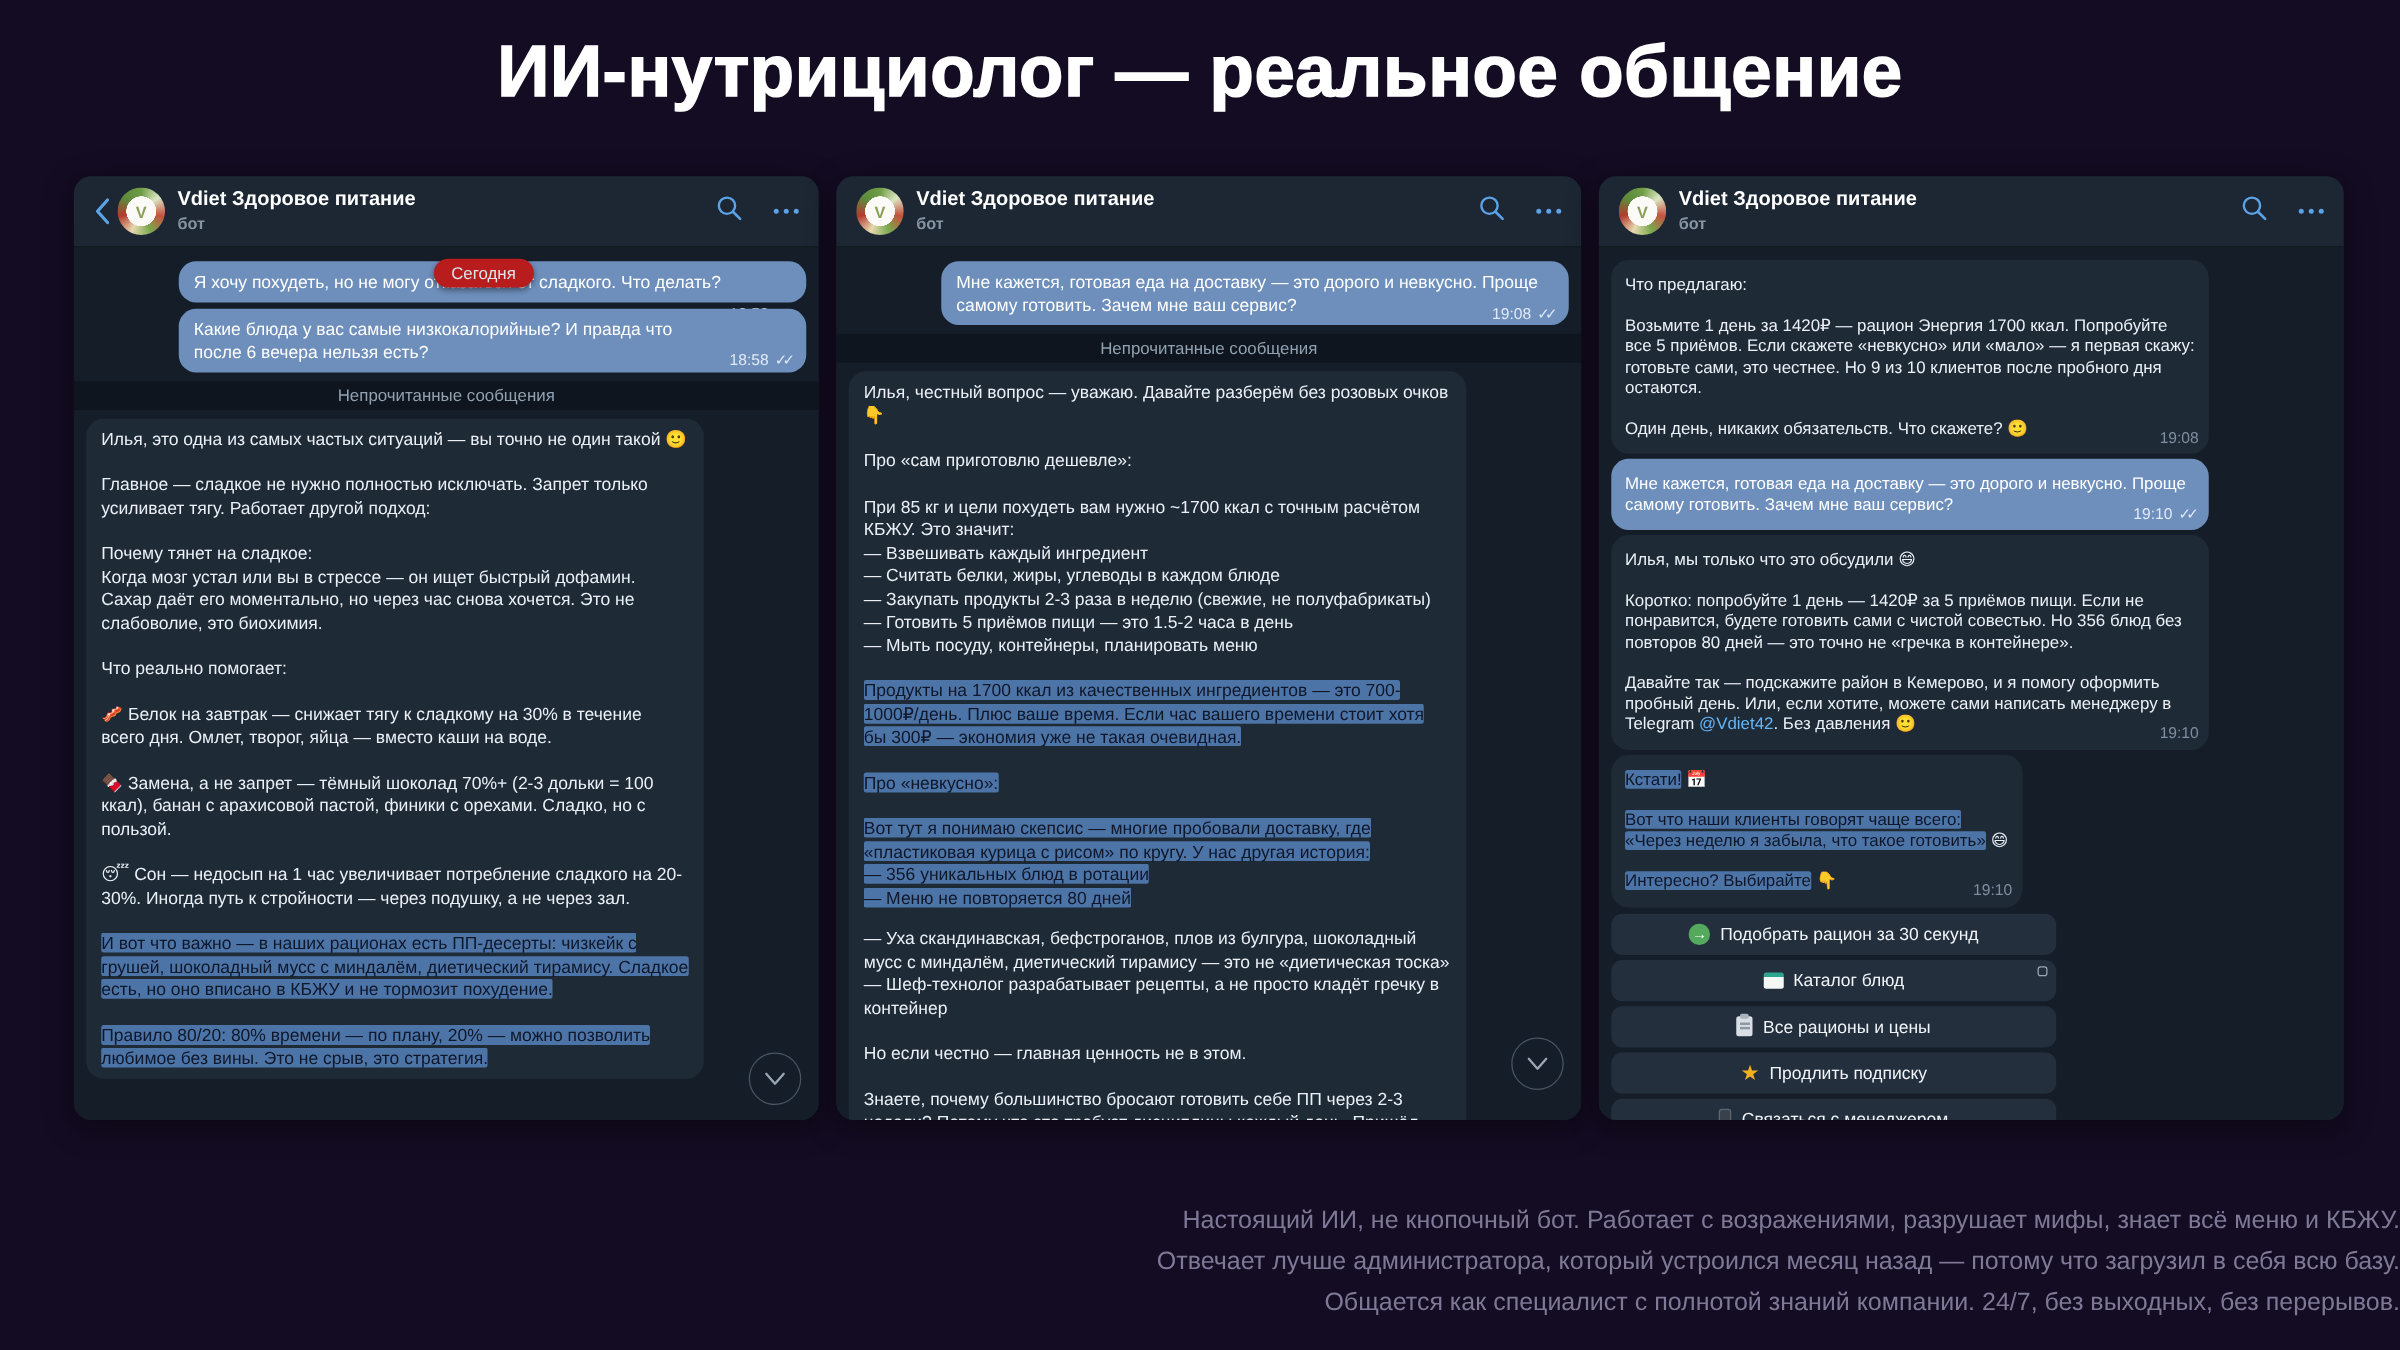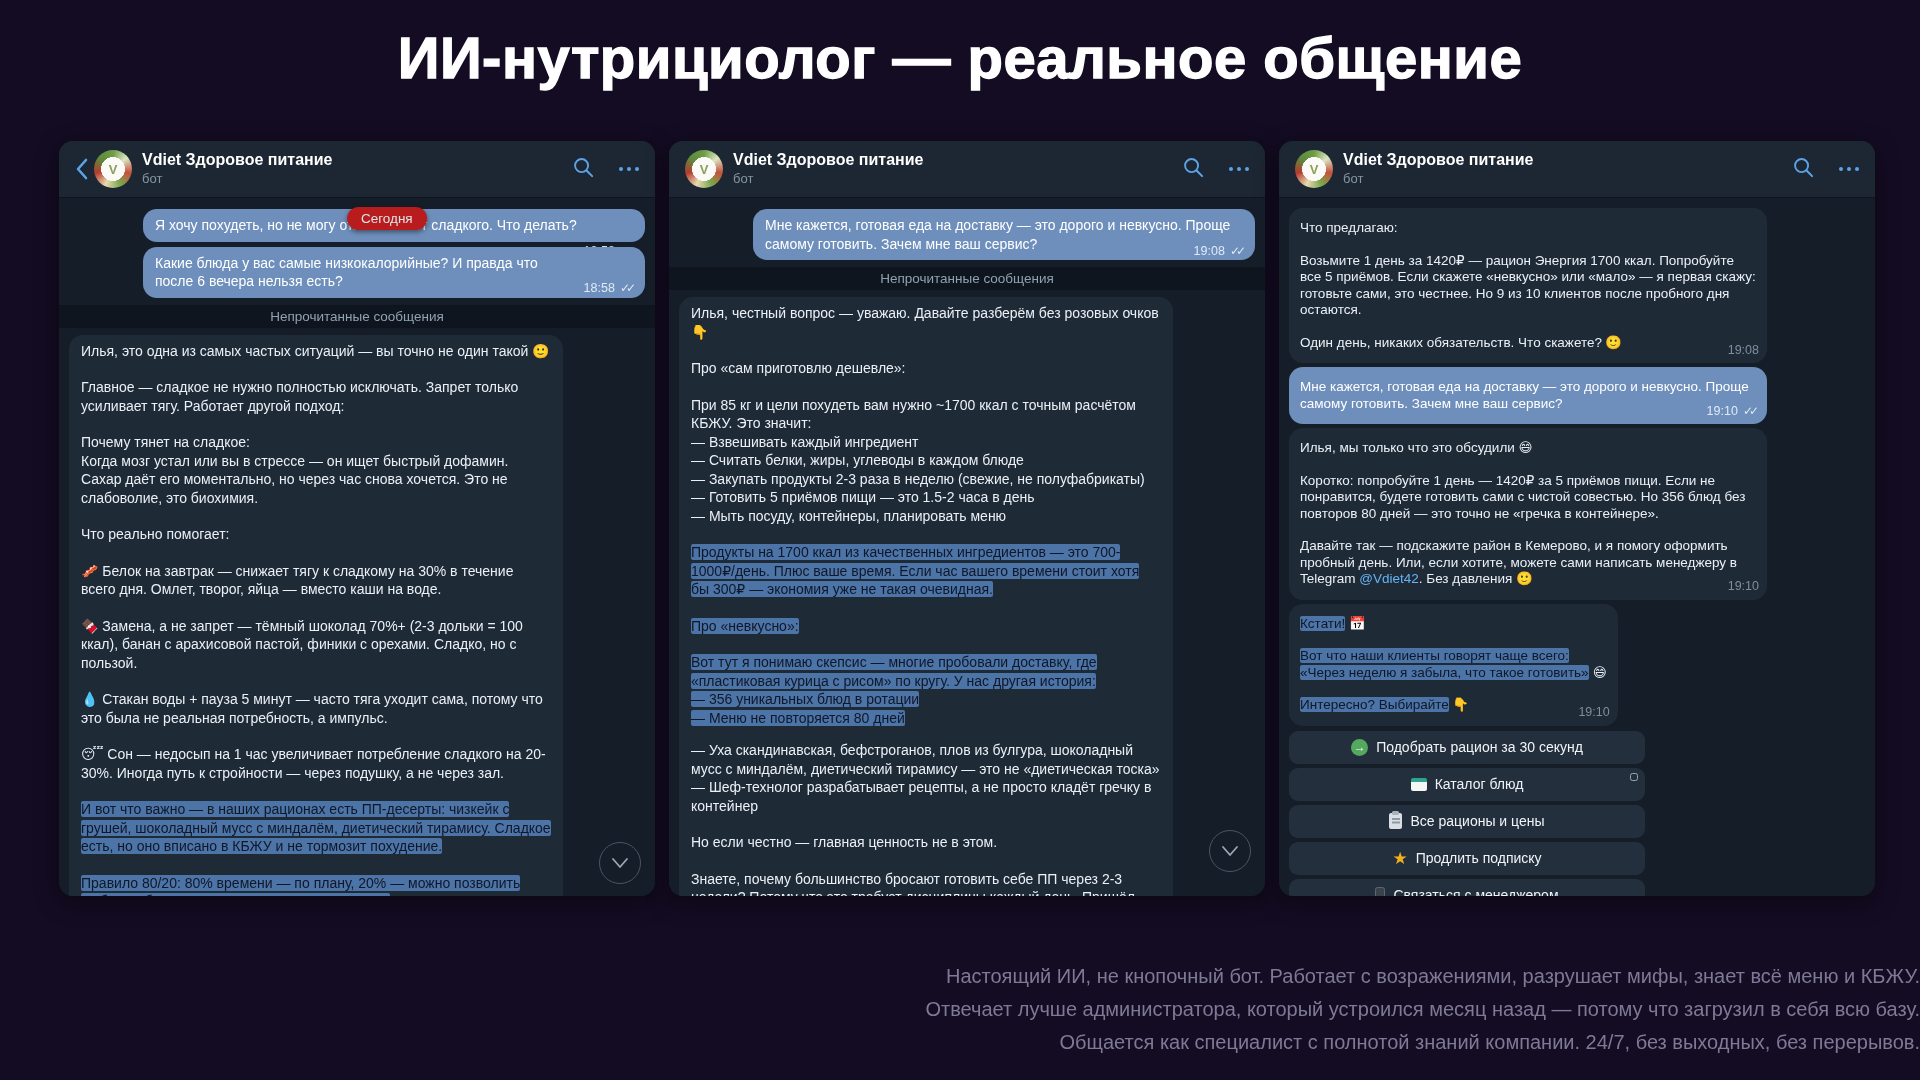--- a/index.html
+++ b/index.html
@@ -27,21 +27,21 @@
   .avatar {
     width:38px; height:38px; border-radius:50%; flex:none;
     background:
       radial-gradient(circle at 50% 50%, #fbfaf6 0 44%, rgba(255,255,255,0) 45%),
       conic-gradient(#6f9c44,#dce6c4,#c4523e,#7aa84e,#e8d9b0,#b33b2e,#5d8a3c,#6f9c44);
     display:flex; align-items:center; justify-content:center;
     color:#8aa05a; font-size:13px; font-weight:700;
   }
   .names { margin-left:10px; line-height:1.15; }
   .chat-name { color:#ffffff; font-size:16px; font-weight:700; }
-  .chat-status { color:#8795a3; font-size:13px; margin-top:2px; }
+  .chat-status { color:#8795a3; font-size:13px; margin-top:2px;font-weight:bold; }
   .header-actions { margin-left:auto; display:flex; align-items:center; gap:24px; }
   .dots { display:flex; gap:3.5px; }
   .dots i { width:4.5px; height:4.5px; border-radius:50%; background:#5ba2e6; }
 
   .chat-body { flex:1; position:relative; padding:6px 10px; overflow:hidden; background:#151e28; }
 
   .msg {
     position:relative; width:fit-content; max-width:502px;
     border-radius:14px; padding:7px 12px; margin:5px 0;
     font-size:14px; line-height:18.5px; color:#eaf0f6;
@@ -153,21 +153,20 @@
       <div class="unread">Непрочитанные сообщения</div>
 
       <div class="msg in">
         <p>Илья, это одна из самых частых ситуаций — вы точно не один такой 🙂</p>
         <p>Главное — сладкое не нужно полностью исключать. Запрет только усиливает тягу. Работает другой подход:</p>
         <p>Почему тянет на сладкое:
 Когда мозг устал или вы в стрессе — он ищет быстрый дофамин. Сахар даёт его моментально, но через час снова хочется. Это не слабоволие, это биохимия.</p>
         <p>Что реально помогает:</p>
         <p>🥓 Белок на завтрак — снижает тягу к сладкому на 30% в течение всего дня. Омлет, творог, яйца — вместо каши на воде.</p>
         <p>🍫 Замена, а не запрет — тёмный шоколад 70%+ (2-3 дольки = 100 ккал), банан с арахисовой пастой, финики с орехами. Сладко, но с пользой.</p>
-        <p>💧 Стакан воды + пауза 5 минут — часто тяга уходит сама, потому что это была не реальная потребность, а импульс.</p>
         <p>😴 Сон — недосып на 1 час увеличивает потребление сладкого на 20-30%. Иногда путь к стройности — через подушку, а не через зал.</p>
         <p><span class="hl">И вот что важно — в наших рационах есть ПП-десерты: чизкейк с грушей, шоколадный мусс с миндалём, диетический тирамису. Сладкое есть, но оно вписано в КБЖУ и не тормозит похудение.</span></p>
         <p><span class="hl">Правило 80/20: 80% времени — по плану, 20% — можно позволить любимое без вины. Это не срыв, это стратегия.</span></p>
 
       </div>
 
       <div class="scroll-fab fab-low">
         <svg width="18" height="12" viewBox="0 0 18 12">
             <polyline points="2,2 9,10 16,2" fill="none" stroke="#9aa7b4" stroke-width="1.8" stroke-linecap="round" stroke-linejoin="round"></polyline>
           </svg>

